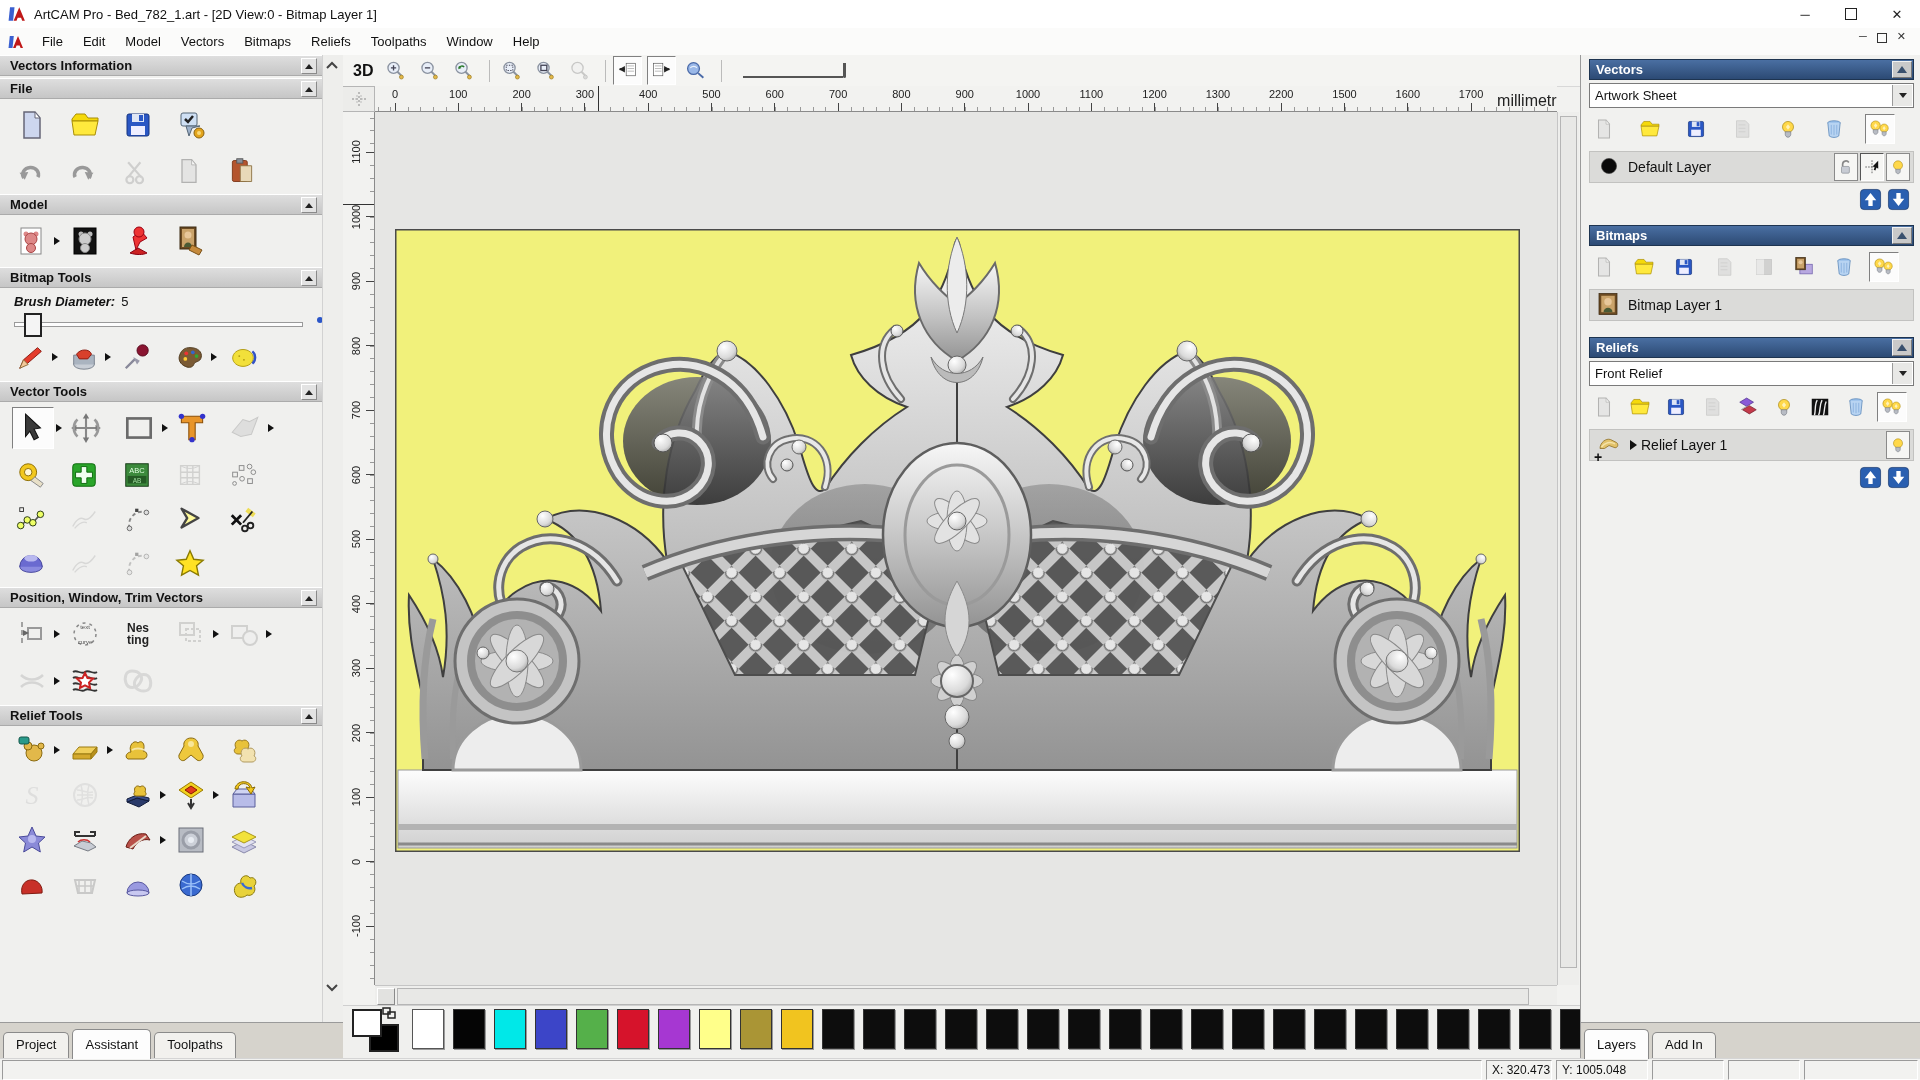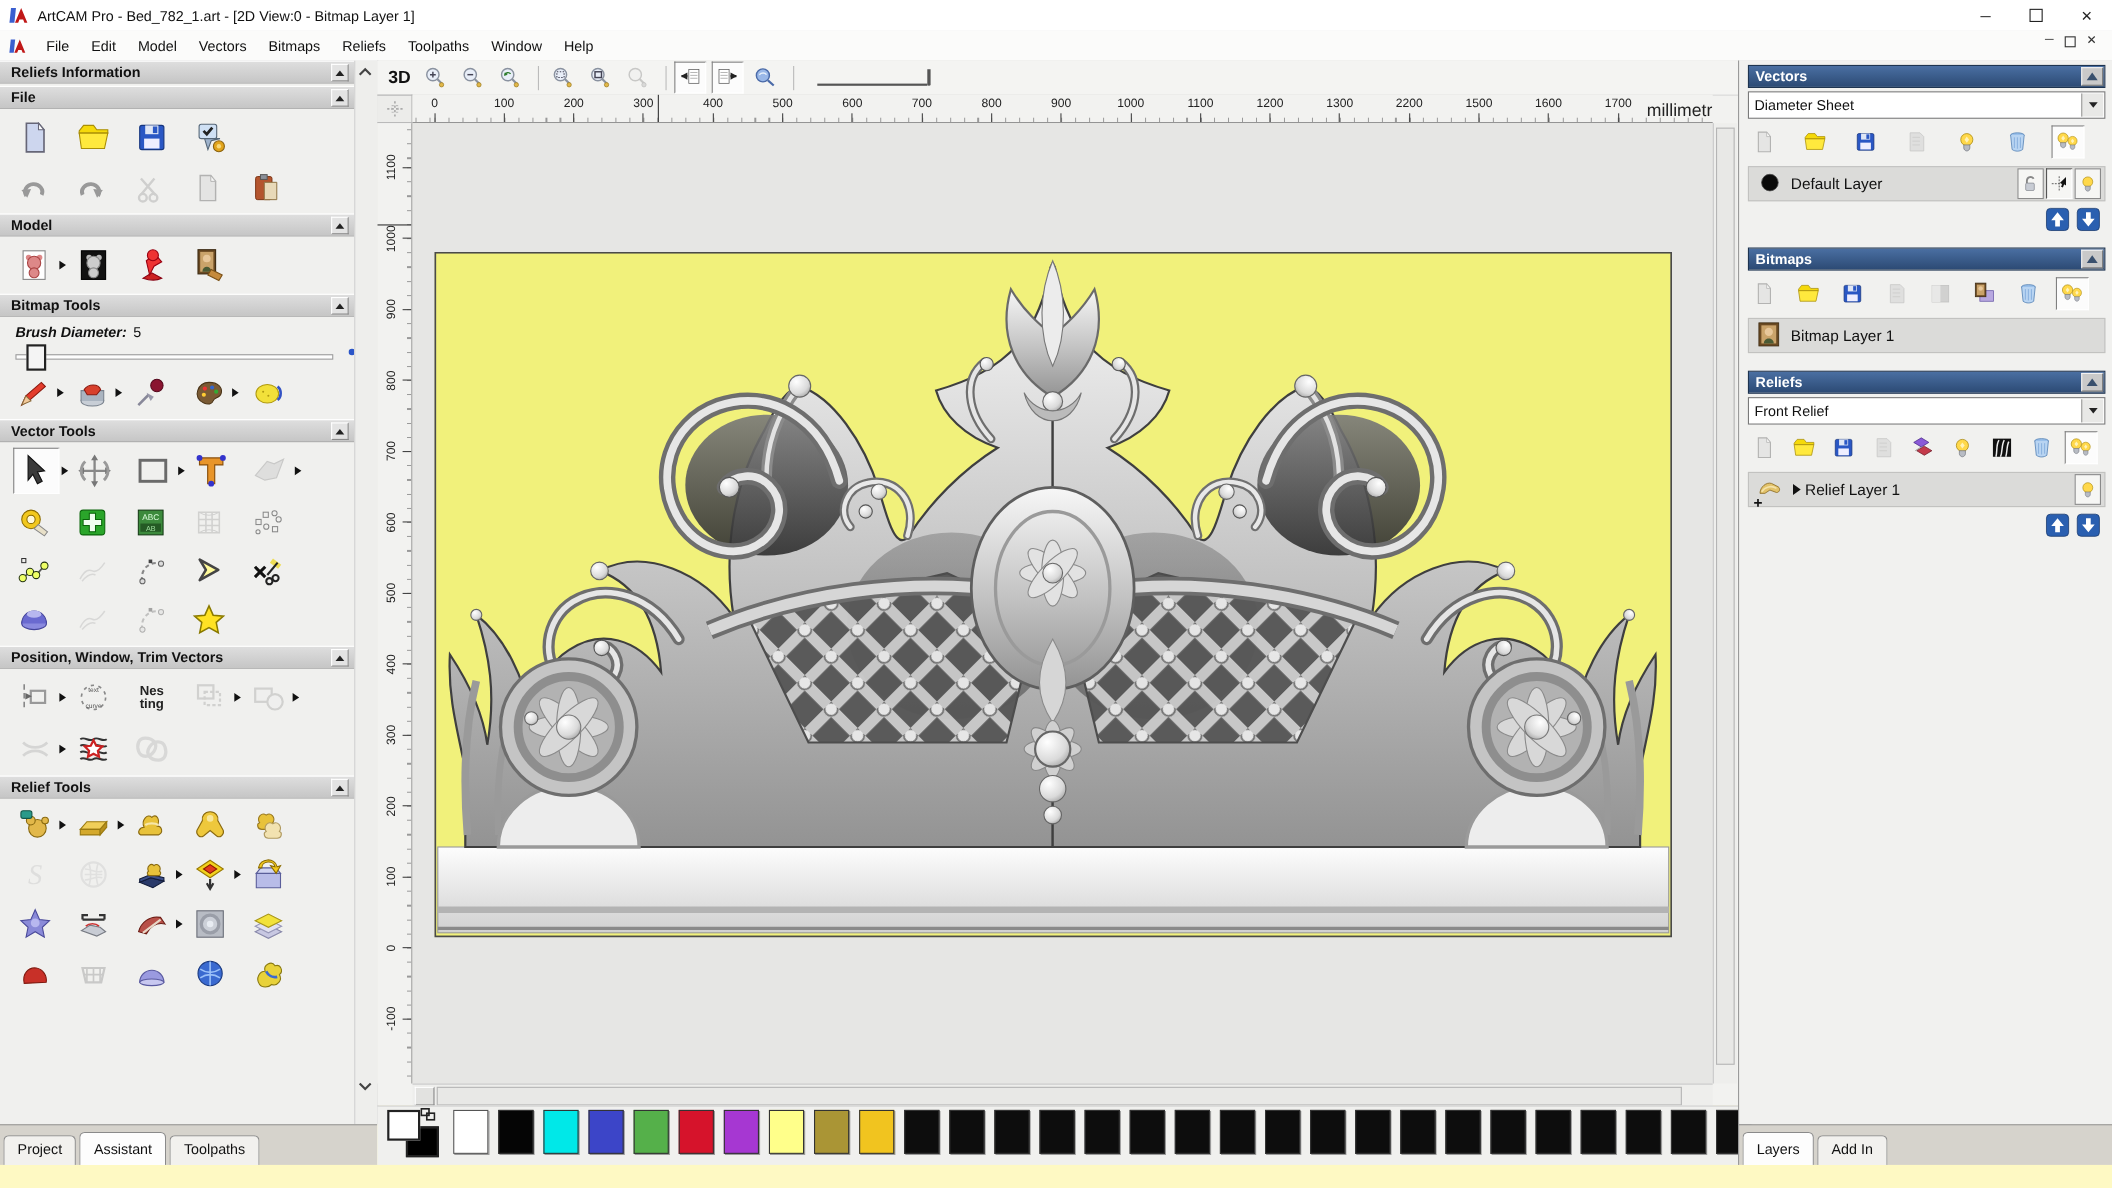--- a/index.html
+++ b/index.html
@@ -147,21 +147,21 @@
       </div>
   </div>
   <div class="mdi">
     <span>─</span>
       <span class="sq"></span>
       <span>✕</span>
   </div>
 
   <div id="assistant">
     <div class="sect-h">
-      <span>Reliefs Information</span>
+      <span>Vectors Information</span>
       <span class="sect-btn">
           <i></i>
         </span>
     </div>
     <div class="sect-h">
       <span>File</span>
       <span class="sect-btn">
           <i></i>
         </span>
     </div>
@@ -1198,21 +1198,21 @@
   </div>
 
   <div id="rightpanel">
     <div class="rp-h">
       <span>Vectors</span>
       <span class="rp-btn">
           <i></i>
         </span>
     </div>
     <div class="combo">
-      <span>Diameter Sheet</span>
+      <span>Artwork Sheet</span>
       <span class="cbtn">
           <i></i>
         </span>
     </div>
     <div class="rp-row iconrow" style="height:34px;">
         <div class="slot" style="width: 46px;">
           <div class="tile dis" style="width: 28px; height: 28px;">
             <svg width="22" height="22" viewBox="0 0 32 32">
               <path d="M8 3h11l5 6v20H8z" fill="#cdd6ee" stroke="#667" stroke-width="1.5"></path>
               <path d="M19 3l5 6h-5z" fill="#fff" stroke="#667"></path>
@@ -1552,14 +1552,22 @@
           </svg>
       </span>
     </div>
   </div>
 
   <div id="righttabs" class="tabstrip">
       <div class="tab active">Layers</div>
       <div class="tab">Add In</div>
     </div>
 
+  <div id="statusbar">
+    <div class="scell" style="flex:0 0 1480px;"></div>
+    <div class="scell" style="flex:0 0 66px;">X: 320.473</div>
+    <div class="scell" style="flex:0 0 92px;">Y: 1005.048</div>
+    <div class="scell" style="flex:0 0 72px;"></div>
+    <div class="scell" style="flex:0 0 72px;"></div>
+    <div class="scell" style="flex:1;"></div>
+  </div>
 
 </div>
 
 </body></html>

